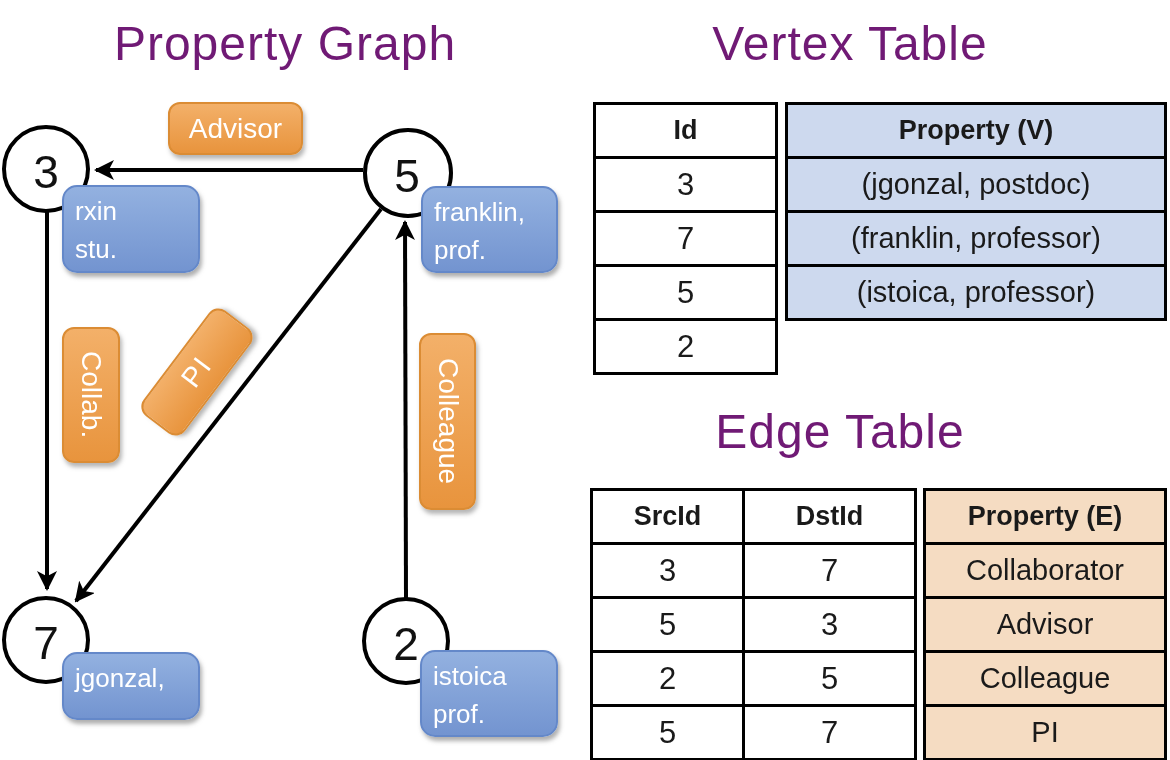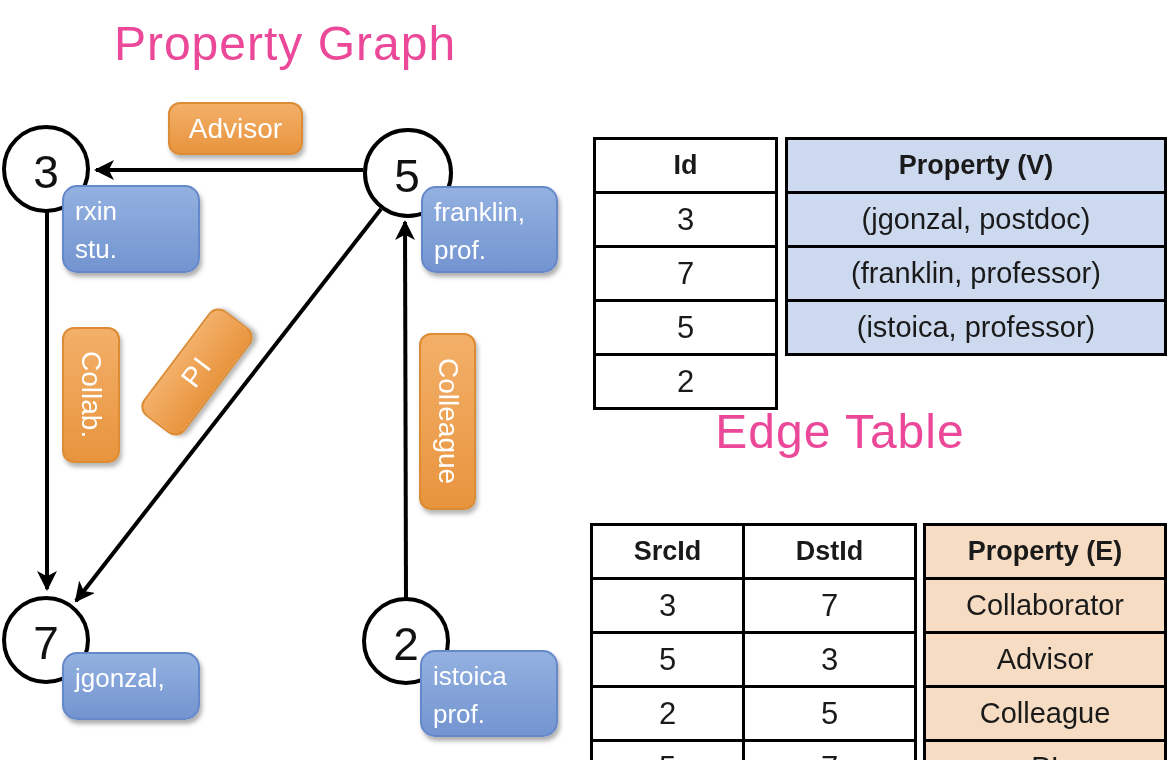--- a/index.html
+++ b/index.html
@@ -2,21 +2,21 @@
 <html><head>
 <meta charset="utf-8">
 <style>
   html,body{margin:0;padding:0;background:#ffffff;}
   .stage{
     position:relative;width:1170px;height:760px;overflow:hidden;
     background:#ffffff;font-family:"Liberation Sans",sans-serif;color:#151515;
   }
   .title{
     position:absolute;text-align:center;font-size:48px;font-weight:400;
-    letter-spacing:1px;color:#ec4899;white-space:nowrap;
+    letter-spacing:1px;color:#701a75;white-space:nowrap;
   }
   .gsvg{position:absolute;left:0;top:0;}
   
   .node-num{
     position:absolute;transform:translate(-50%,-50%);
     font-size:46px;font-weight:400;color:#111;
   }
   
   .vbox{
     position:absolute;box-sizing:border-box;border-radius:15px;
@@ -32,21 +32,21 @@
     background:linear-gradient(#f3b069,#e8943d);
     border:2px solid #db8c34;
     box-shadow:2px 4px 4px rgba(110,110,110,0.5);
     color:#ffffff;font-size:28px;
     display:flex;align-items:center;justify-content:center;
   }
   .ebox .vtext{writing-mode:vertical-rl;text-orientation:mixed;}
   .ebox-pi{transform:rotate(-53deg);letter-spacing:2px;}
   
   .tbl{
-    position:absolute;box-sizing:border-box;border:3px solid #000;background:#fff;margin-top:35px;
+    position:absolute;box-sizing:border-box;border:3px solid #000;background:#fff;
   }
   .tbl .cell{
     height:51px;display:flex;align-items:center;justify-content:center;
     border-top:3px solid #000;font-size:29px;color:#1a1a1a;white-space:nowrap;
   }
   .tbl .cell:first-child{border-top:none;}
   .tbl .hdr{font-weight:700;font-size:27px;}
   .tbl .num{font-size:31px;}
   .tbl-blue{background:#b91c1c;}
   .tbl-blue .cell{background:#cdd9ee;}
@@ -56,20 +56,21 @@
   .grid2 .cell{border-top:none;}
   .grid2 .cell.bt{border-top:3px solid #000;}
   .grid2 .cell.bl{border-left:3px solid #000;}
 </style>
 </head>
 <body>
 
 <div class="stage">
 
   <div class="title" style="left:0;top:16px;width:570px;">Property Graph</div>
+  <div class="title" style="left:560px;top:16px;width:580px;">Vertex Table</div>
   <div class="title" style="left:555px;top:404px;width:570px;">Edge Table</div>
 
   <svg class="gsvg" width="570" height="760" viewBox="0 0 570 760">
     <defs>
       <marker id="ah" viewBox="0 0 10 10" refX="9" refY="5" markerWidth="5" markerHeight="5" orient="auto">
         <path d="M0 0 L10 5 L0 10 L2.6 5 Z" fill="#000"></path>
       </marker>
     </defs>
     <line x1="363" y1="170" x2="96" y2="170" stroke="#000" stroke-width="4" marker-end="url(#ah)"></line>
     <line x1="47" y1="211" x2="47" y2="589" stroke="#000" stroke-width="4" marker-end="url(#ah)"></line>

